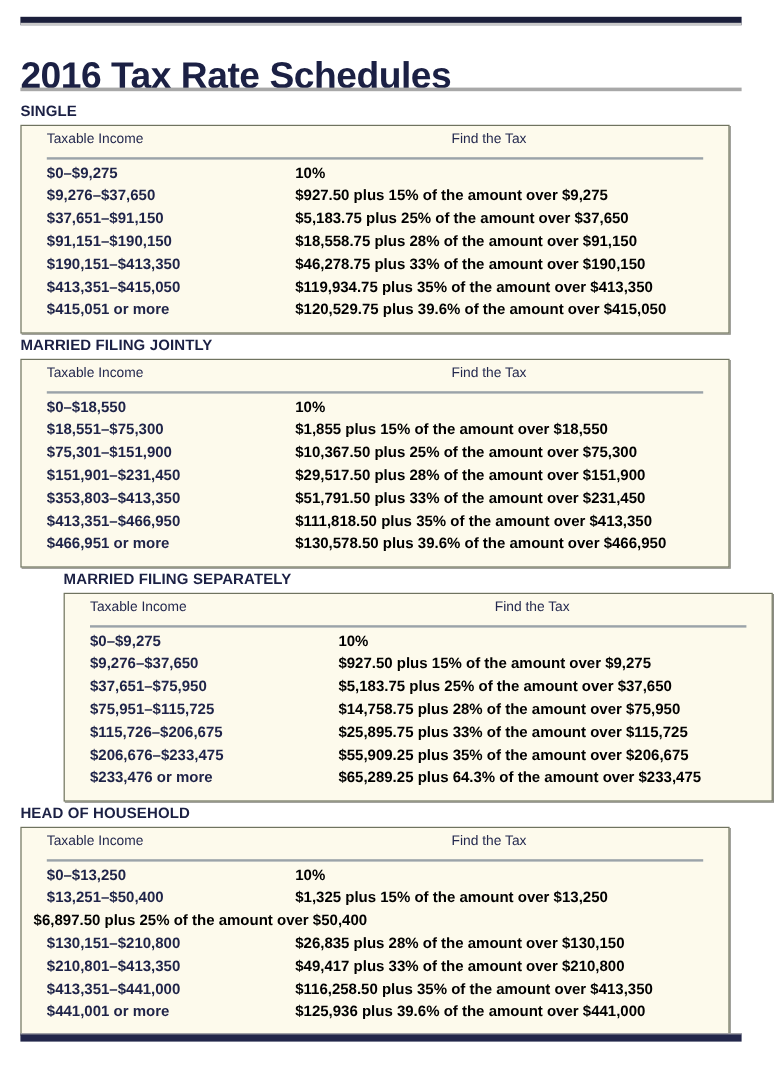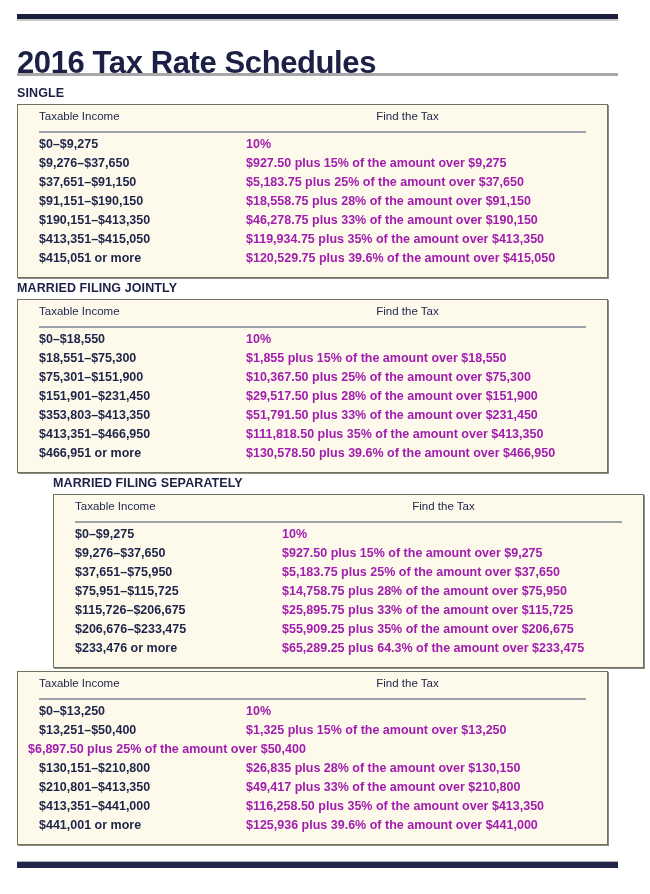--- a/index.html
+++ b/index.html
@@ -135,21 +135,21 @@
     padding-left: 11px;
     font-size: 12.5px;
     font-weight: bold;
     color: #1e2348;
     white-space: nowrap;
   }
   .td-tax {
     flex: 1;
     font-size: 12.5px;
     font-weight: bold;
-    color: #a21caf;
+    color: #000000;
     white-space: nowrap;
   }
 
   
   #sec-0 { top: 86px; }
   #sec-1 { top: 281px; }
   #sec-2 { top: 476px; padding-left: 36px; }
   #sec-3 { top: 671px; }
 </style>
 </head>
@@ -280,20 +280,21 @@
         </div>
         <div class="trow">
           <div class="td-income">$233,476 or more</div>
           <div class="td-tax">$65,289.25 plus 64.3% of the amount over $233,475</div>
         </div>
       </div>
     </div>
   </div>
 
   <div class="section" id="sec-3">
+    <div class="section-heading">HEAD OF HOUSEHOLD</div>
     <div class="tax-table">
       <div class="thead">
         <div class="th-income">Taxable Income</div>
         <div class="th-tax">Find the Tax</div>
       </div>
       <div class="head-underline"></div>
       <div>
         <div class="trow">
           <div class="td-income">$0–$13,250</div>
           <div class="td-tax">10%</div>

